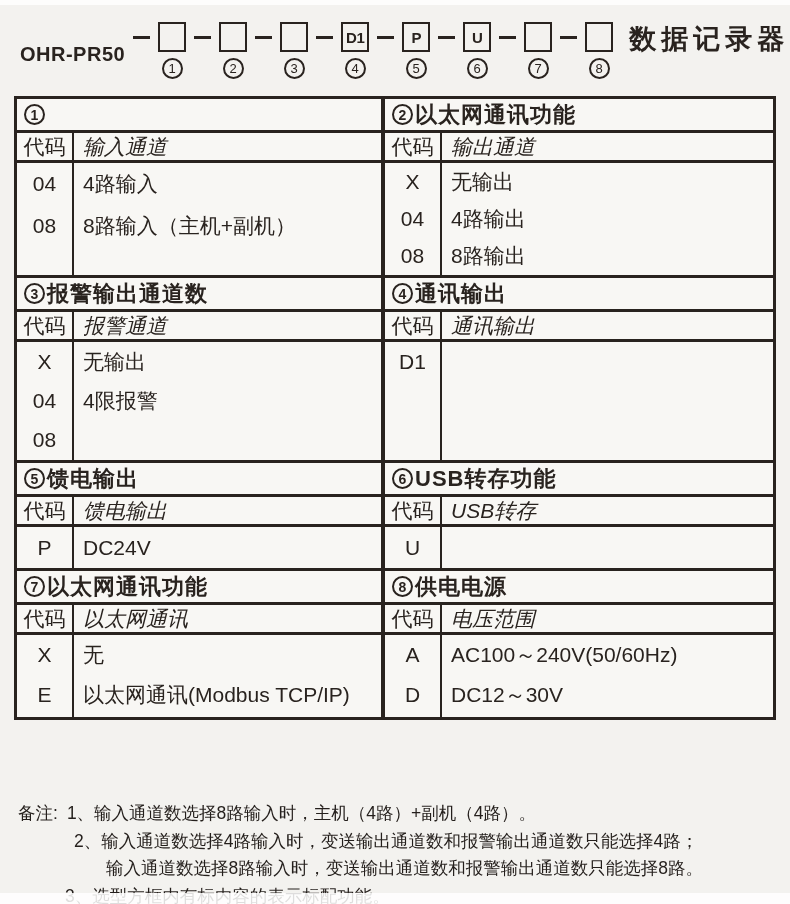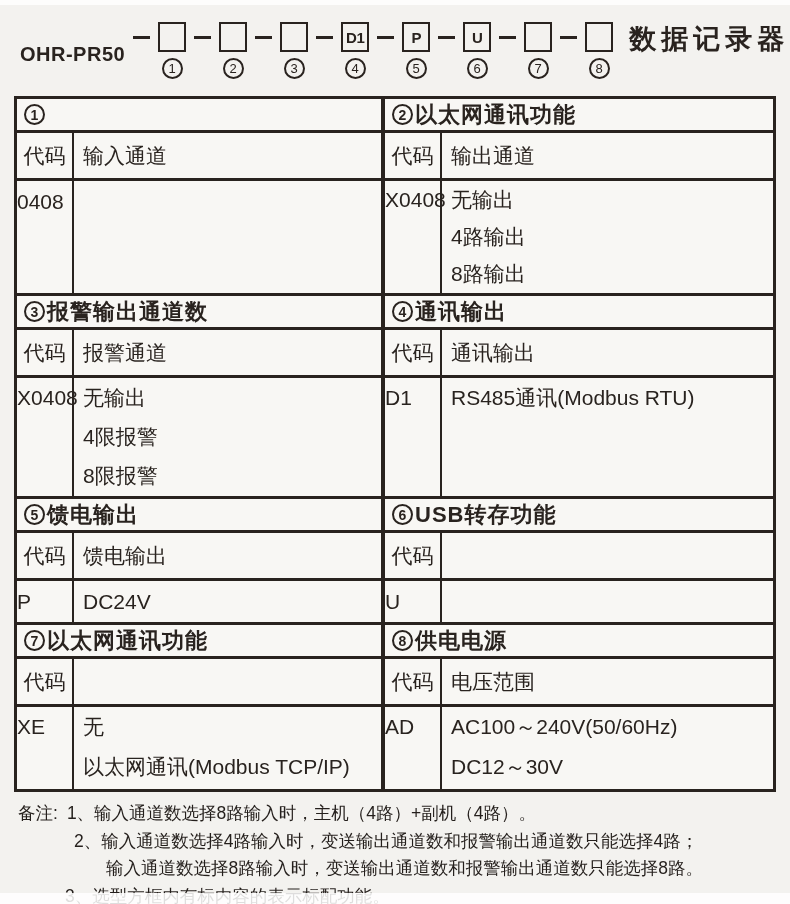--- a/index.html
+++ b/index.html
@@ -48,26 +48,26 @@
   .sec-title {
     height:34px; border-bottom:3px solid #29231f;
     display:flex; align-items:center; padding-left:7px;
     font-weight:bold; font-size:22px; letter-spacing:1px; white-space:nowrap;
   }
   .title-circle {
     width:21px; height:21px; border:2px solid #29231f; border-radius:50%;
     display:flex; align-items:center; justify-content:center;
     font-size:14px; font-weight:bold; margin-right:2px; flex:none; letter-spacing:0;
   }
-  .sec-head { height:48px; border-bottom:3px solid #29231f; display:flex; font-size:21px; }
+  .sec-head { height:30px; border-bottom:3px solid #29231f; display:flex; font-size:21px; }
   .code-w { width:57px; border-right:2px solid #29231f; flex:none; }
   .head-code { display:flex; align-items:center; justify-content:center; }
-  .head-desc { flex:1; display:flex; align-items:center; padding-left:9px; white-space:nowrap; }
+  .head-desc { flex:1; display:flex; align-items:center; padding-left:9px; white-space:nowrap;font-style:italic; }
   .sec-data { display:flex; align-items:stretch; }
-  .data-codes { display:flex; flex-direction:row; }
+  .data-codes { display:flex; flex-direction:column; }
   .data-descs { flex:1; display:flex; flex-direction:column; }
   .drow { display:flex; align-items:center; font-size:21px; white-space:nowrap; }
   .data-codes .drow { justify-content:center; }
   .data-descs .drow { padding-left:9px; }
 
   
   .pair-1 .sec-data { height:112px; } .pair-1 .sect-left  .drow { height:42px; } .pair-1 .sect-right .drow { height:37px; }
   .pair-2 .sec-data { height:118px; } .pair-2 .drow { height:39px; }
   .pair-3 .sec-data { height:41px;  } .pair-3 .drow { height:41px; }
   .pair-4 .sec-data { height:82px;  } .pair-4 .drow { height:40px; }
@@ -149,20 +149,24 @@
         </div>
         <div class="sec-head">
           <div class="code-w head-code">代码</div>
           <div class="head-desc">输入通道</div>
         </div>
         <div class="sec-data">
           <div class="code-w data-codes">
             <div class="drow">04</div>
             <div class="drow">08</div>
           </div>
+          <div class="data-descs">
+            <div class="drow">4路输入</div>
+            <div class="drow">8路输入（主机+副机）</div>
+          </div>
         </div>
       </div>
       <div class="sect sect-right">
         <div class="sec-title">
           <span class="title-circle">2</span>
           <span>以太网通讯功能</span>
         </div>
         <div class="sec-head">
           <div class="code-w head-code">代码</div>
           <div class="head-desc">输出通道</div>
@@ -194,40 +198,36 @@
         </div>
         <div class="sec-data">
           <div class="code-w data-codes">
             <div class="drow">X</div>
             <div class="drow">04</div>
             <div class="drow">08</div>
           </div>
           <div class="data-descs">
             <div class="drow">无输出</div>
             <div class="drow">4限报警</div>
-            <div class="drow">8限报警</div>
           </div>
         </div>
       </div>
       <div class="sect sect-right">
         <div class="sec-title">
           <span class="title-circle">4</span>
           <span>通讯输出</span>
         </div>
         <div class="sec-head">
           <div class="code-w head-code">代码</div>
           <div class="head-desc">通讯输出</div>
         </div>
         <div class="sec-data">
           <div class="code-w data-codes">
             <div class="drow">D1</div>
           </div>
-          <div class="data-descs">
-            <div class="drow">RS485通讯(Modbus RTU)</div>
-          </div>
         </div>
       </div>
     </div>
 
     <div class="pair pair-3">
       <div class="sect sect-left">
         <div class="sec-title">
           <span class="title-circle">5</span>
           <span>馈电输出</span>
         </div>
@@ -244,37 +244,39 @@
           </div>
         </div>
       </div>
       <div class="sect sect-right">
         <div class="sec-title">
           <span class="title-circle">6</span>
           <span>USB转存功能</span>
         </div>
         <div class="sec-head">
           <div class="code-w head-code">代码</div>
+          <div class="head-desc">USB转存</div>
         </div>
         <div class="sec-data">
           <div class="code-w data-codes">
             <div class="drow">U</div>
           </div>
         </div>
       </div>
     </div>
 
     <div class="pair pair-4">
       <div class="sect sect-left">
         <div class="sec-title">
           <span class="title-circle">7</span>
           <span>以太网通讯功能</span>
         </div>
         <div class="sec-head">
           <div class="code-w head-code">代码</div>
+          <div class="head-desc">以太网通讯</div>
         </div>
         <div class="sec-data">
           <div class="code-w data-codes">
             <div class="drow">X</div>
             <div class="drow">E</div>
           </div>
           <div class="data-descs">
             <div class="drow">无</div>
             <div class="drow">以太网通讯(Modbus TCP/IP)</div>
           </div>

